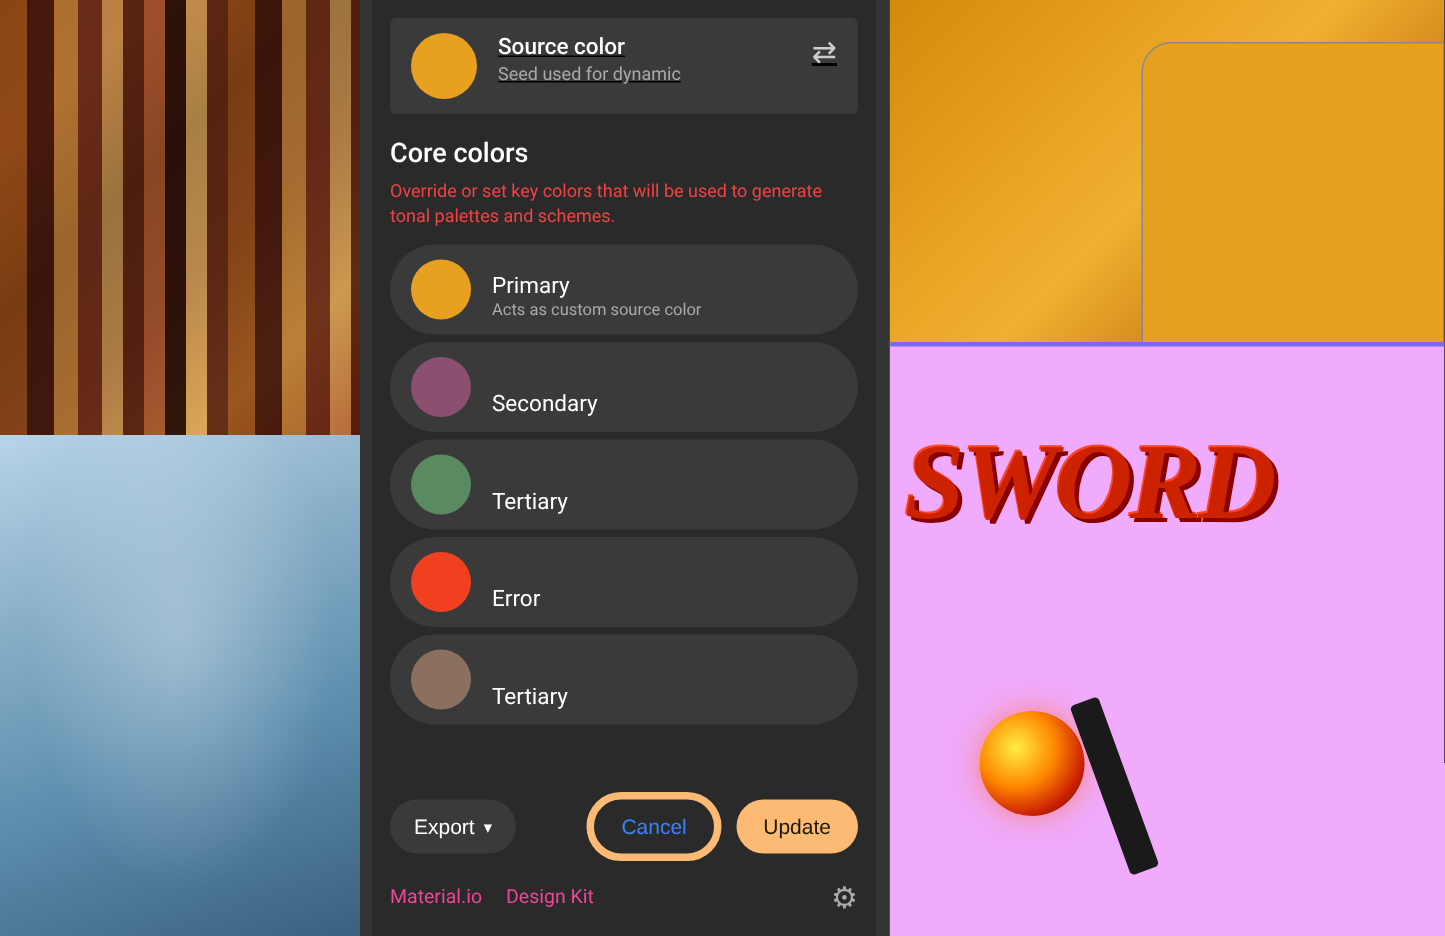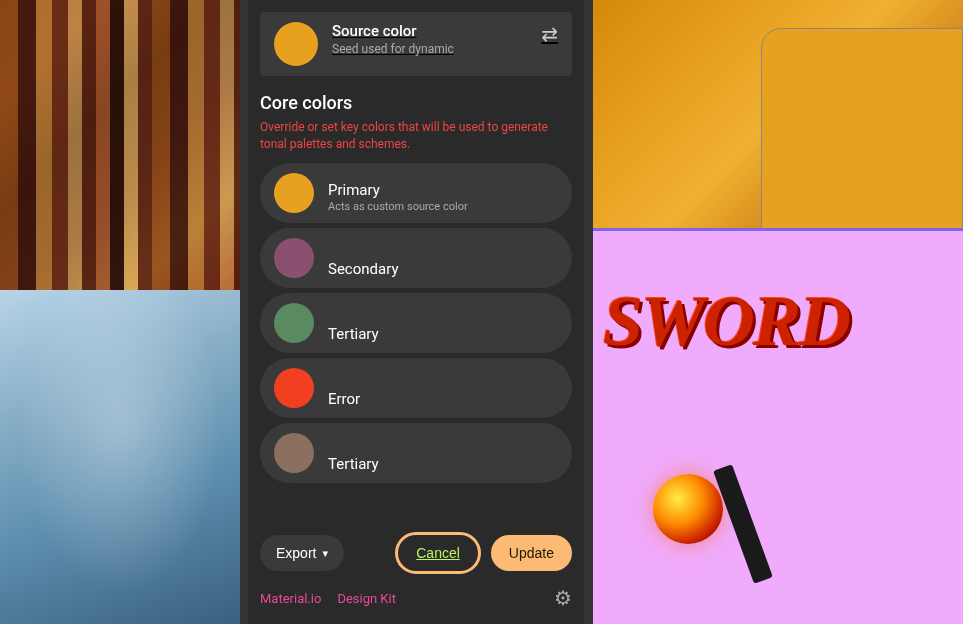--- a/index.html
+++ b/index.html
@@ -245,28 +245,27 @@
       background: #3a3a3a;
       color: #ffffff;
       border: none;
       border-radius: 50px;
       padding: 10px 16px;
       font-size: 14px;
       cursor: pointer;
     }
     .cancel-btn {
       background: transparent;
-      color: #bef264;
-      border: 3px solid #fdba74;
+      color: #3b82f6;
+      border: 5px solid #fdba74;
       border-radius: 50px;
       padding: 10px 18px;
       font-size: 14px;
       cursor: pointer;
       margin-left: auto;
-      text-decoration: underline;
     }
     .update-btn {
       background: #fdba74;
       color: #1a1a00;
       border: none;
       border-radius: 50px;
       padding: 10px 18px;
       font-size: 14px;
       font-weight: 500;
       cursor: pointer;

